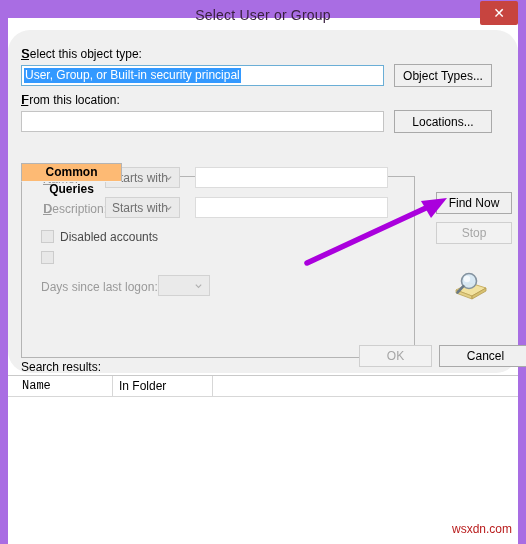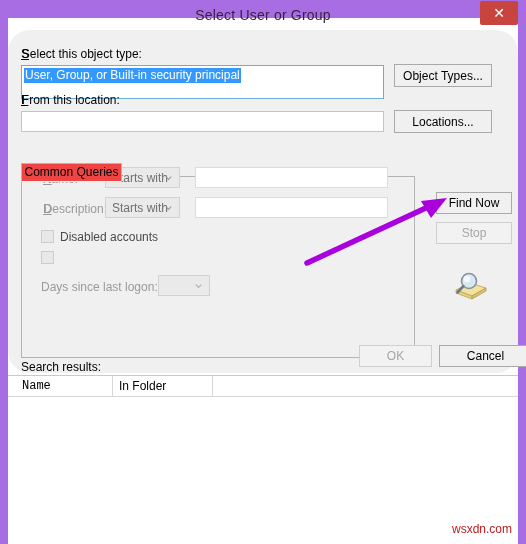--- a/index.html
+++ b/index.html
@@ -142,30 +142,31 @@
     background: #f0f0f0;
     border: 1px solid #b4b4b4;
     box-sizing: border-box;
   }
   .tab-head {
     position: absolute;
     left: 13px;
     top: 133px;
     width: 101px;
     height: 19px;
-    background: #ef4444;
+    background: #fdba74;
     border: 1px solid #b4b4b4;
     border-bottom: 1px solid #f0f0f0;
     box-sizing: border-box;
     font-size: 12px;
     line-height: 17px;
     text-align: center;
     color: #000;
     cursor: pointer;
     z-index: 3;
+    font-weight: bold;
   }
 
   .combo {
     position: absolute;
     box-sizing: border-box;
     background: #eaeaea;
     border: 1px solid #d2d2d2;
     font-size: 12px;
     color: #6f6f6f;
     cursor: default;
@@ -267,21 +268,21 @@
 
   <div class="frame-left"></div>
   <div class="frame-right"></div>
 
   <div class="dialog-body">
 
     <div class="lbl" style="left:13px; top:17px;">
       <span class="acc">S</span><span style="margin-left:-7.2px">Select this object type:</span>
     </div>
 
-    <div class="textbox focused" style="left:13px; top:35px; width:363px; height:34px;">
+    <div class="textbox focused" style="left:13px; top:35px; width:363px; height:21px;">
       <span class="selected-text">User, Group, or Built-in security principal</span>
     </div>
 
     <div class="btn" style="left:386px; top:34px; width:98px; height:23px;">
       <span class="btn-inner">
           <span class="cap">Object Types...</span>
         </span>
     </div>
 
     <div class="lbl" style="left:13px; top:63px;">

